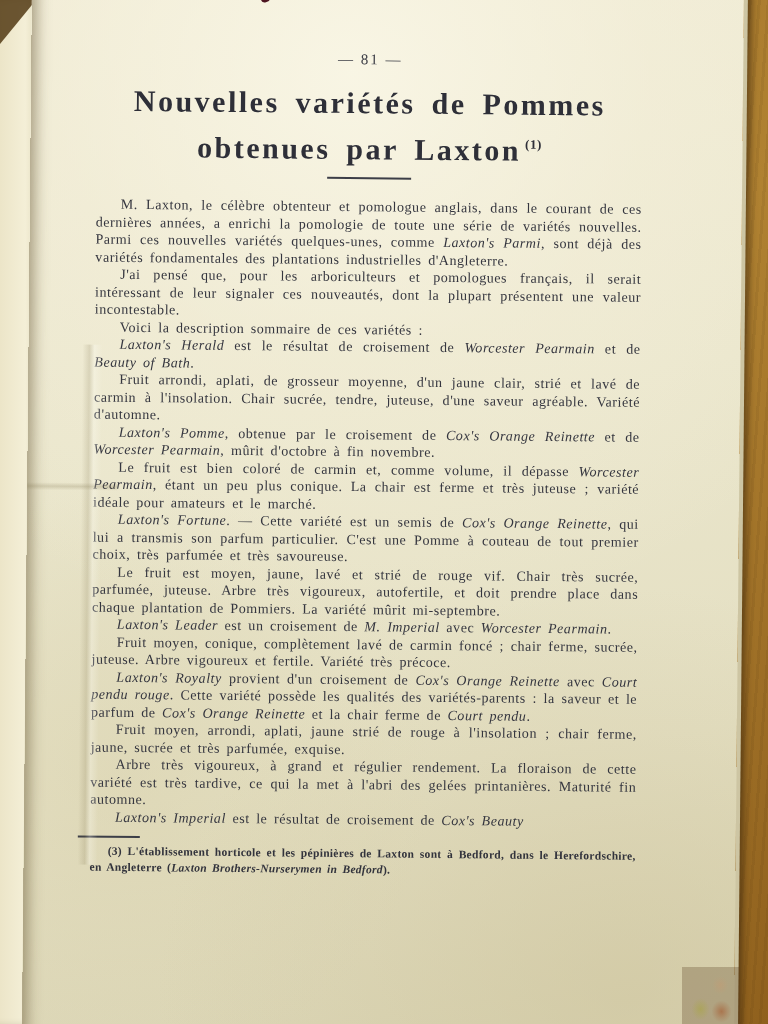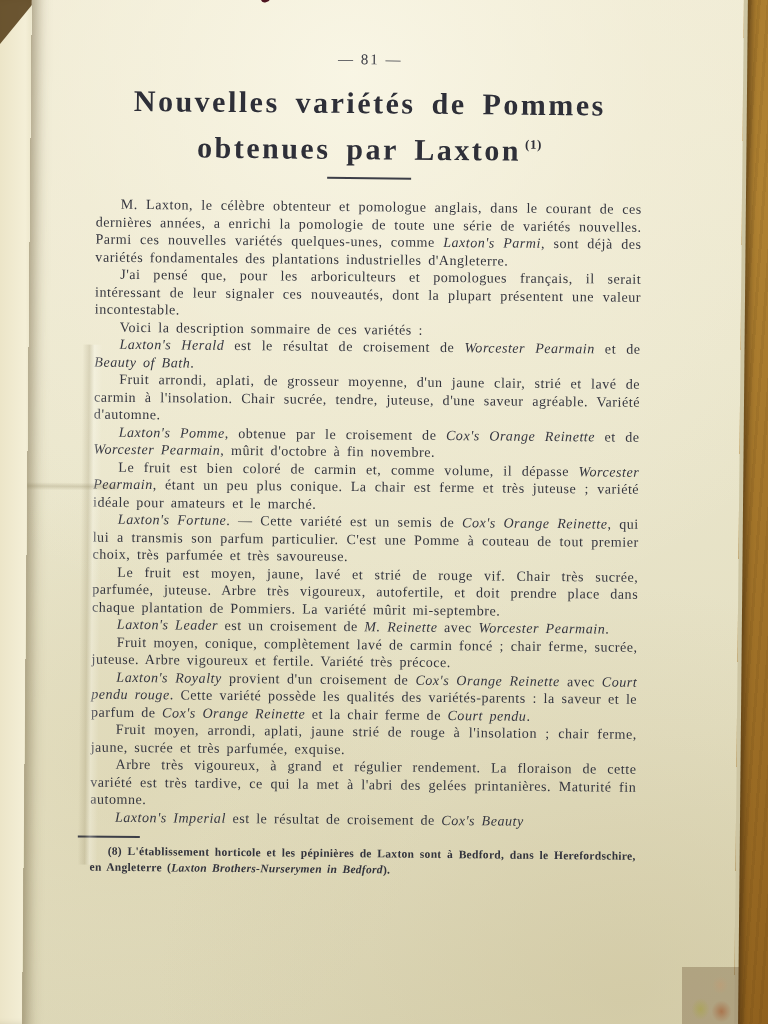--- a/index.html
+++ b/index.html
@@ -170,30 +170,30 @@
       <div class="body-text">
           <p class="para"><span>M. Laxton, le célèbre obtenteur et pomologue anglais, dans le courant de ces dernières années, a enrichi la pomologie de toute une série de variétés nouvelles. Parmi ces nouvelles variétés quelques-unes, comme </span><span class="it">Laxton's Parmi</span><span>, sont déjà des variétés fondamentales des plantations industrielles d'Angleterre.</span></p>
           <p class="para"><span>J'ai pensé que, pour les arboriculteurs et pomologues français, il serait intéressant de leur signaler ces nouveautés, dont la plupart présentent une valeur incontestable.</span></p>
           <p class="para"><span>Voici la description sommaire de ces variétés :</span></p>
           <p class="para"><span class="it">Laxton's Herald</span><span> est le résultat de croisement de </span><span class="it">Worcester Pearmain</span><span> et de </span><span class="it">Beauty of Bath</span><span>.</span></p>
           <p class="para"><span>Fruit arrondi, aplati, de grosseur moyenne, d'un jaune clair, strié et lavé de carmin à l'insolation. Chair sucrée, tendre, juteuse, d'une saveur agréable. Variété d'automne.</span></p>
           <p class="para"><span class="it">Laxton's Pomme</span><span>, obtenue par le croisement de </span><span class="it">Cox's Orange Reinette</span><span> et de </span><span class="it">Worcester Pearmain</span><span>, mûrit d'octobre à fin novembre.</span></p>
           <p class="para"><span>Le fruit est bien coloré de carmin et, comme volume, il dépasse </span><span class="it">Worcester Pearmain</span><span>, étant un peu plus conique. La chair est ferme et très juteuse ; variété idéale pour amateurs et le marché.</span></p>
           <p class="para"><span class="it">Laxton's Fortune</span><span>. — Cette variété est un semis de </span><span class="it">Cox's Orange Reinette</span><span>, qui lui a transmis son parfum particulier. C'est une Pomme à couteau de tout premier choix, très parfumée et très savoureuse.</span></p>
           <p class="para"><span>Le fruit est moyen, jaune, lavé et strié de rouge vif. Chair très sucrée, parfumée, juteuse. Arbre très vigoureux, autofertile, et doit prendre place dans chaque plantation de Pommiers. La variété mûrit mi-septembre.</span></p>
-          <p class="para"><span class="it">Laxton's Leader</span><span> est un croisement de </span><span class="it">M. Reinette</span><span> avec </span><span class="it">Worcester Pearmain</span><span>.</span></p>
+          <p class="para"><span class="it">Laxton's Leader</span><span> est un croisement de </span><span class="it">M. Imperial</span><span> avec </span><span class="it">Worcester Pearmain</span><span>.</span></p>
           <p class="para"><span>Fruit moyen, conique, complètement lavé de carmin foncé ; chair ferme, sucrée, juteuse. Arbre vigoureux et fertile. Variété très précoce.</span></p>
           <p class="para"><span class="it">Laxton's Royalty</span><span> provient d'un croisement de </span><span class="it">Cox's Orange Reinette</span><span> avec </span><span class="it">Court pendu rouge</span><span>. Cette variété possède les qualités des variétés-parents : la saveur et le parfum de </span><span class="it">Cox's Orange Reinette</span><span> et la chair ferme de </span><span class="it">Court pendu</span><span>.</span></p>
           <p class="para"><span>Fruit moyen, arrondi, aplati, jaune strié de rouge à l'insolation ; chair ferme, jaune, sucrée et très parfumée, exquise.</span></p>
           <p class="para"><span>Arbre très vigoureux, à grand et régulier rendement. La floraison de cette variété est très tardive, ce qui la met à l'abri des gelées printanières. Maturité fin automne.</span></p>
           <p class="para"><span class="it">Laxton's Imperial</span><span> est le résultat de croisement de </span><span class="it">Cox's Beauty</span></p>
         </div>
 
       <div class="footnote-rule"></div>
-      <div class="footnote"><span>(8) L'établissement horticole et les pépinières de Laxton sont à Bedford, dans le Herefordschire, en Angleterre (</span><span class="it">Laxton Brothers-Nurserymen in Bedford</span><span>).</span></div>
+      <div class="footnote"><span>(3) L'établissement horticole et les pépinières de Laxton sont à Bedford, dans le Herefordschire, en Angleterre (</span><span class="it">Laxton Brothers-Nurserymen in Bedford</span><span>).</span></div>
     </div>
 
     <div class="crease-v"></div>
     <div class="crease-h"></div>
     <div class="ink-spot"></div>
   </div>
 
   <div class="watermark"></div>
 </div>
 

